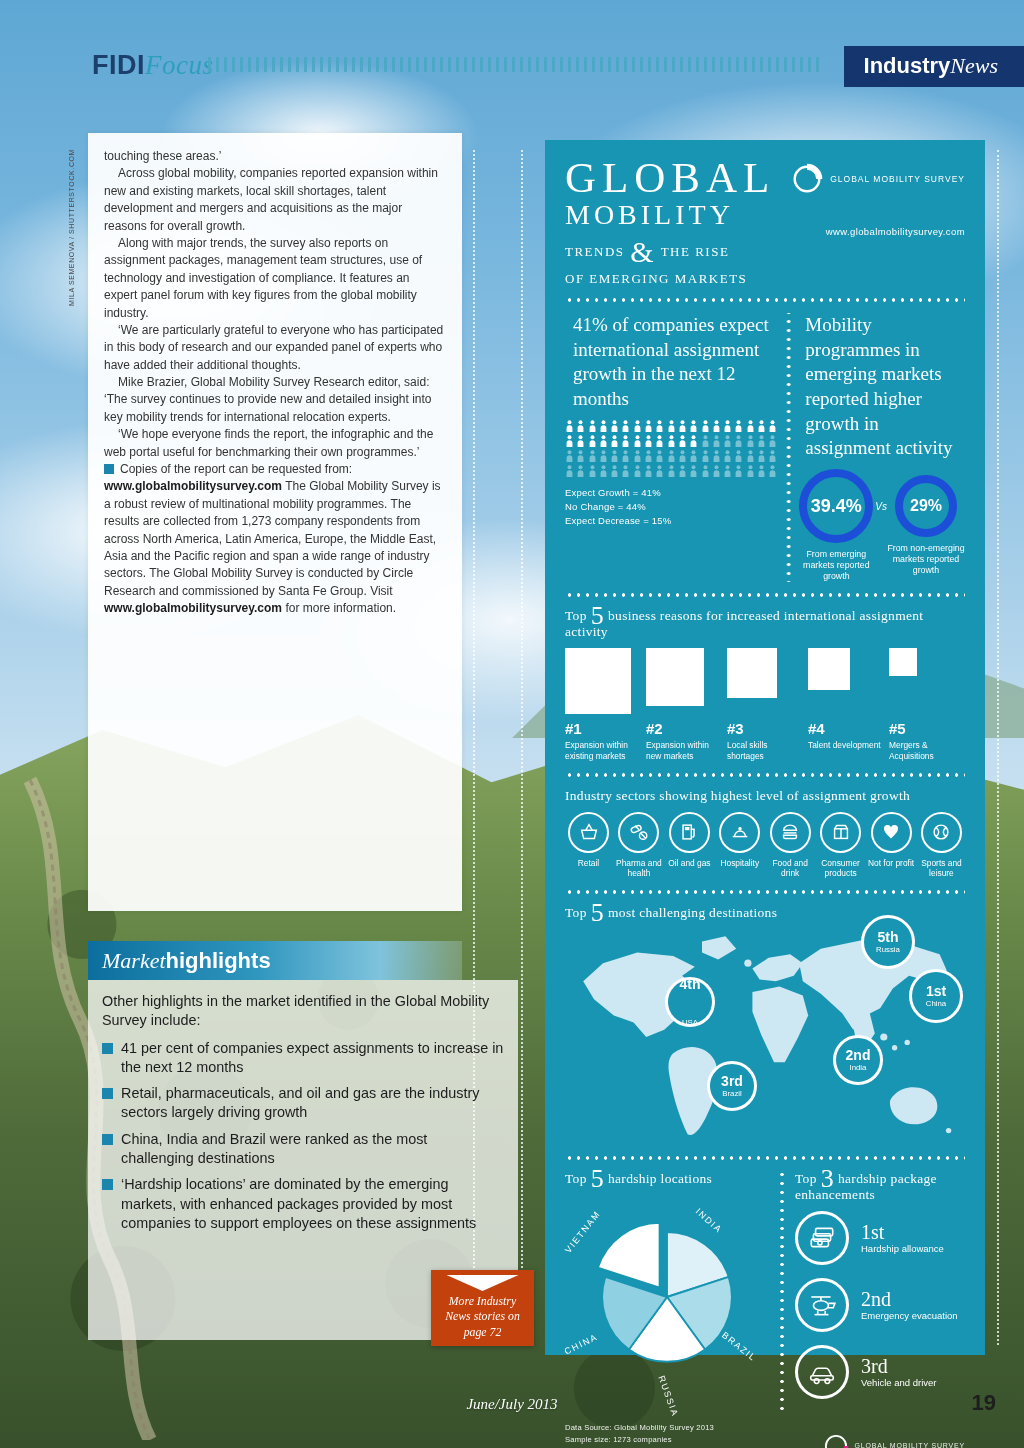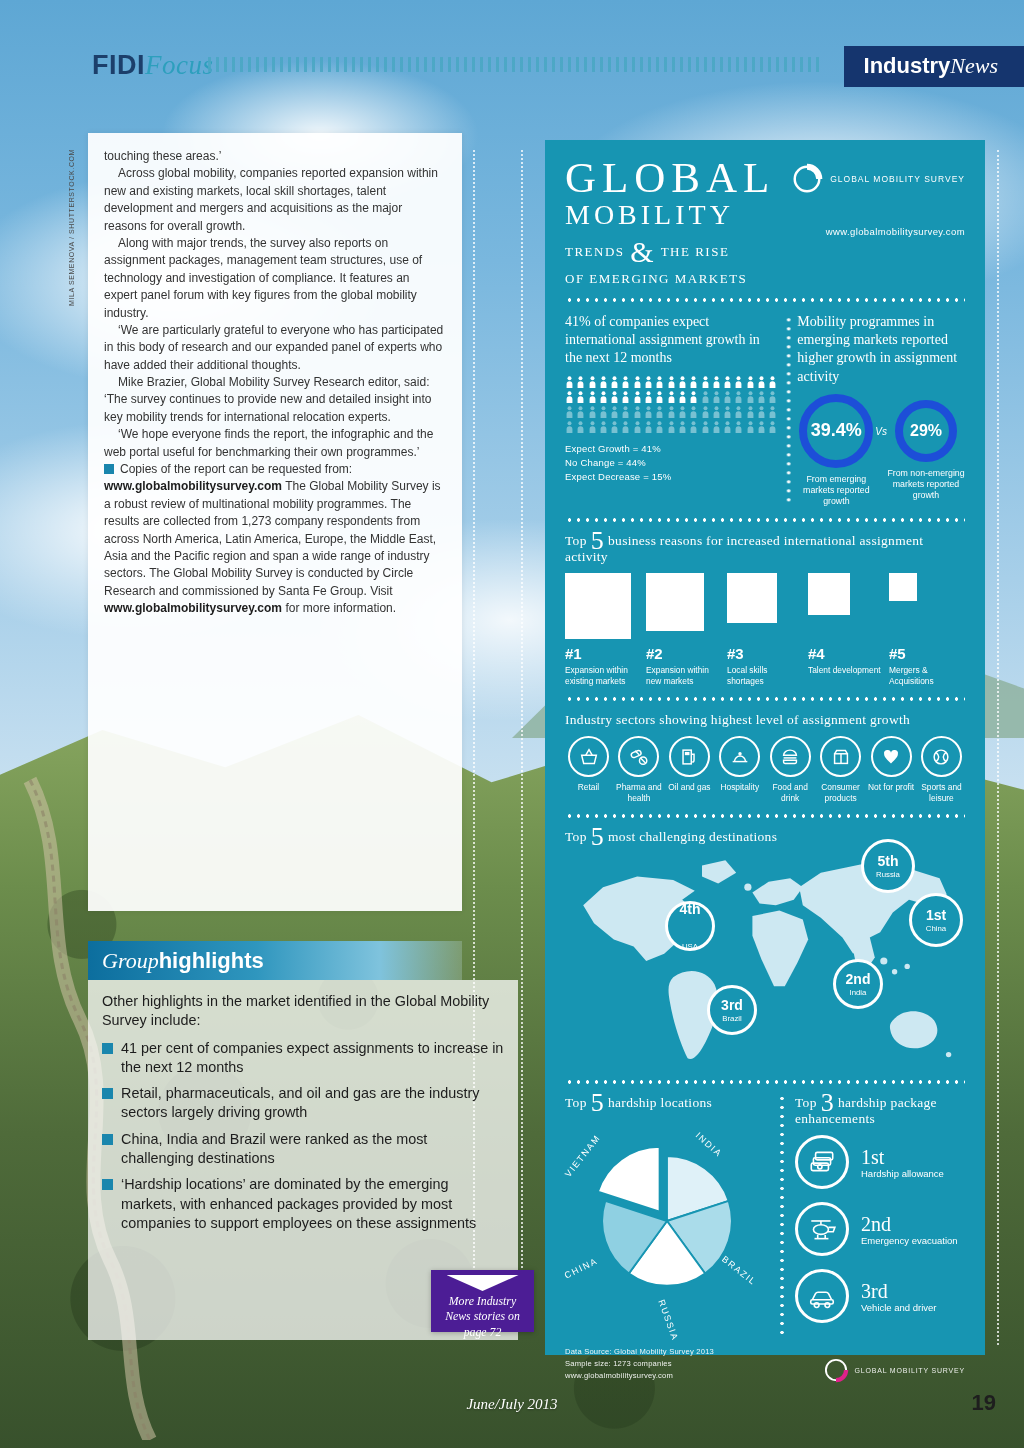--- a/index.html
+++ b/index.html
@@ -94,21 +94,21 @@
   .dots { height:4px; margin:11px 0;
     background-image:radial-gradient(circle,#fff 1.6px,transparent 1.9px);
     background-size:9px 4px; background-repeat:repeat-x; }
   .vdots { width:6px; align-self:stretch; margin:0 6px;
     background-image:radial-gradient(circle,rgba(255,255,255,.95) 1.6px,transparent 1.9px);
     background-size:6px 9px; background-repeat:repeat-y; background-position:center; }
 
   .stats-row { display:flex; }
   .stat-left { width:218px; }
   .stat-right { flex:1; }
-  .stat-head { font-family:"Liberation Serif",serif; font-size:14px; line-height:1.3; margin-bottom:8px; }
+  .stat-head { font-family:"Liberation Serif",serif; font-size:19px; line-height:1.3; margin-bottom:8px;margin-left:8px; }
   .pictogram { display:flex; flex-wrap:wrap; width:215px; }
   .pictogram svg.person { width:9px; height:12px; margin:0 2.3px 3px 0; }
   .pictogram svg.person.dim { opacity:.42; }
   .legend { font-size:9.5px; line-height:1.5; margin-top:6px; letter-spacing:.2px; }
   .circles { display:flex; align-items:flex-start; justify-content:space-between; margin-top:6px; }
   .circ-col { width:78px; text-align:center; }
   .circ { border:8px solid #1d4ed8; border-radius:50%; display:flex; align-items:center; justify-content:center;
     font-weight:bold; margin:0 auto 6px; }
   .circ.big { width:74px; height:74px; font-size:18px; }
   .circ.small { width:62px; height:62px; font-size:16px; margin-top:6px; }
@@ -166,22 +166,22 @@
   .enh-text { margin-left:12px; }
   .enh-rank { font-family:"Liberation Serif",serif; font-size:20px; line-height:1.1; }
   .enh-label { font-size:9.5px; }
 
   .source-row { display:flex; justify-content:space-between; align-items:flex-start; margin-top:10px; }
   .source-lines { font-size:7.6px; line-height:1.55; color:rgba(255,255,255,.92); letter-spacing:.2px; }
   .src-logo { display:flex; align-items:center; gap:5px; padding-top:10px; }
   .src-logo .logo-text { font-size:7px; letter-spacing:.8px; opacity:.9; }
 
   
-  .more-box { position:absolute; left:431px; top:1270px; width:103px; height:62px;
-    background:#4c1d95; color:#fff; text-align:center; z-index:5; box-shadow:0 1px 5px rgba(0,0,0,.25); }
+  .more-box { position:absolute; left:431px; top:1270px; width:103px; height:76px;
+    background:#c2410c; color:#fff; text-align:center; z-index:5; box-shadow:0 1px 5px rgba(0,0,0,.25); }
   .more-box .chev { width:72px; height:16px; margin:5px auto 3px; background:#fff;
     clip-path:polygon(0 0,100% 0,50% 100%); }
   .more-box .mtxt { font-family:"Liberation Serif",serif; font-style:italic; font-size:11.8px; line-height:1.3; padding:0 6px; }
 
   
   .issue { position:absolute; left:0; right:0; top:1396px; text-align:center; color:#fff;
     font-family:"Liberation Serif",serif; font-style:italic; font-size:15px; text-shadow:0 1px 2px rgba(0,0,0,.35); }
   .pageno { position:absolute; right:28px; top:1390px; font-size:22px; font-weight:bold; color:#1e1e1e; }
 </style>
 </head>
@@ -219,21 +219,21 @@
   <p class="ind">Along with major trends, the survey also reports on assignment packages, management team structures, use of technology and investigation of compliance. It features an expert panel forum with key figures from the global mobility industry.</p>
   <p class="ind">‘We are particularly grateful to everyone who has participated in this body of research and our expanded panel of experts who have added their additional thoughts.</p>
   <p class="ind">Mike Brazier, Global Mobility Survey Research editor, said: ‘The survey continues to provide new and detailed insight into key mobility trends for international relocation experts.</p>
   <p class="ind">‘We hope everyone finds the report, the infographic and the web portal useful for benchmarking their own programmes.’</p>
   <p class="note">
     <span class="sq-bullet"></span><span>Copies of the report can be requested from: </span><b>www.globalmobilitysurvey.com</b><span> The Global Mobility Survey is a robust review of multinational mobility programmes. The results are collected from 1,273 company respondents from across North America, Latin America, Europe, the Middle East, Asia and the Pacific region and span a wide range of industry sectors. The Global Mobility Survey is conducted by Circle Research and commissioned by Santa Fe Group. Visit </span><b>www.globalmobilitysurvey.com</b><span> for more information.</span>
   </p>
 </div>
 
 <div class="mh-header">
-  <span class="mi">Group</span>
+  <span class="mi">Market</span>
     <span class="mb">highlights</span>
 </div>
 <div class="mh-body">
   <div class="intro">Other highlights in the market identified in the Global Mobility Survey include:</div>
   <div class="mh-item">
       <span class="sq"></span>
       <span>41 per cent of companies expect assignments to increase in the next 12 months</span>
     </div>
   <div class="mh-item">
       <span class="sq"></span>

